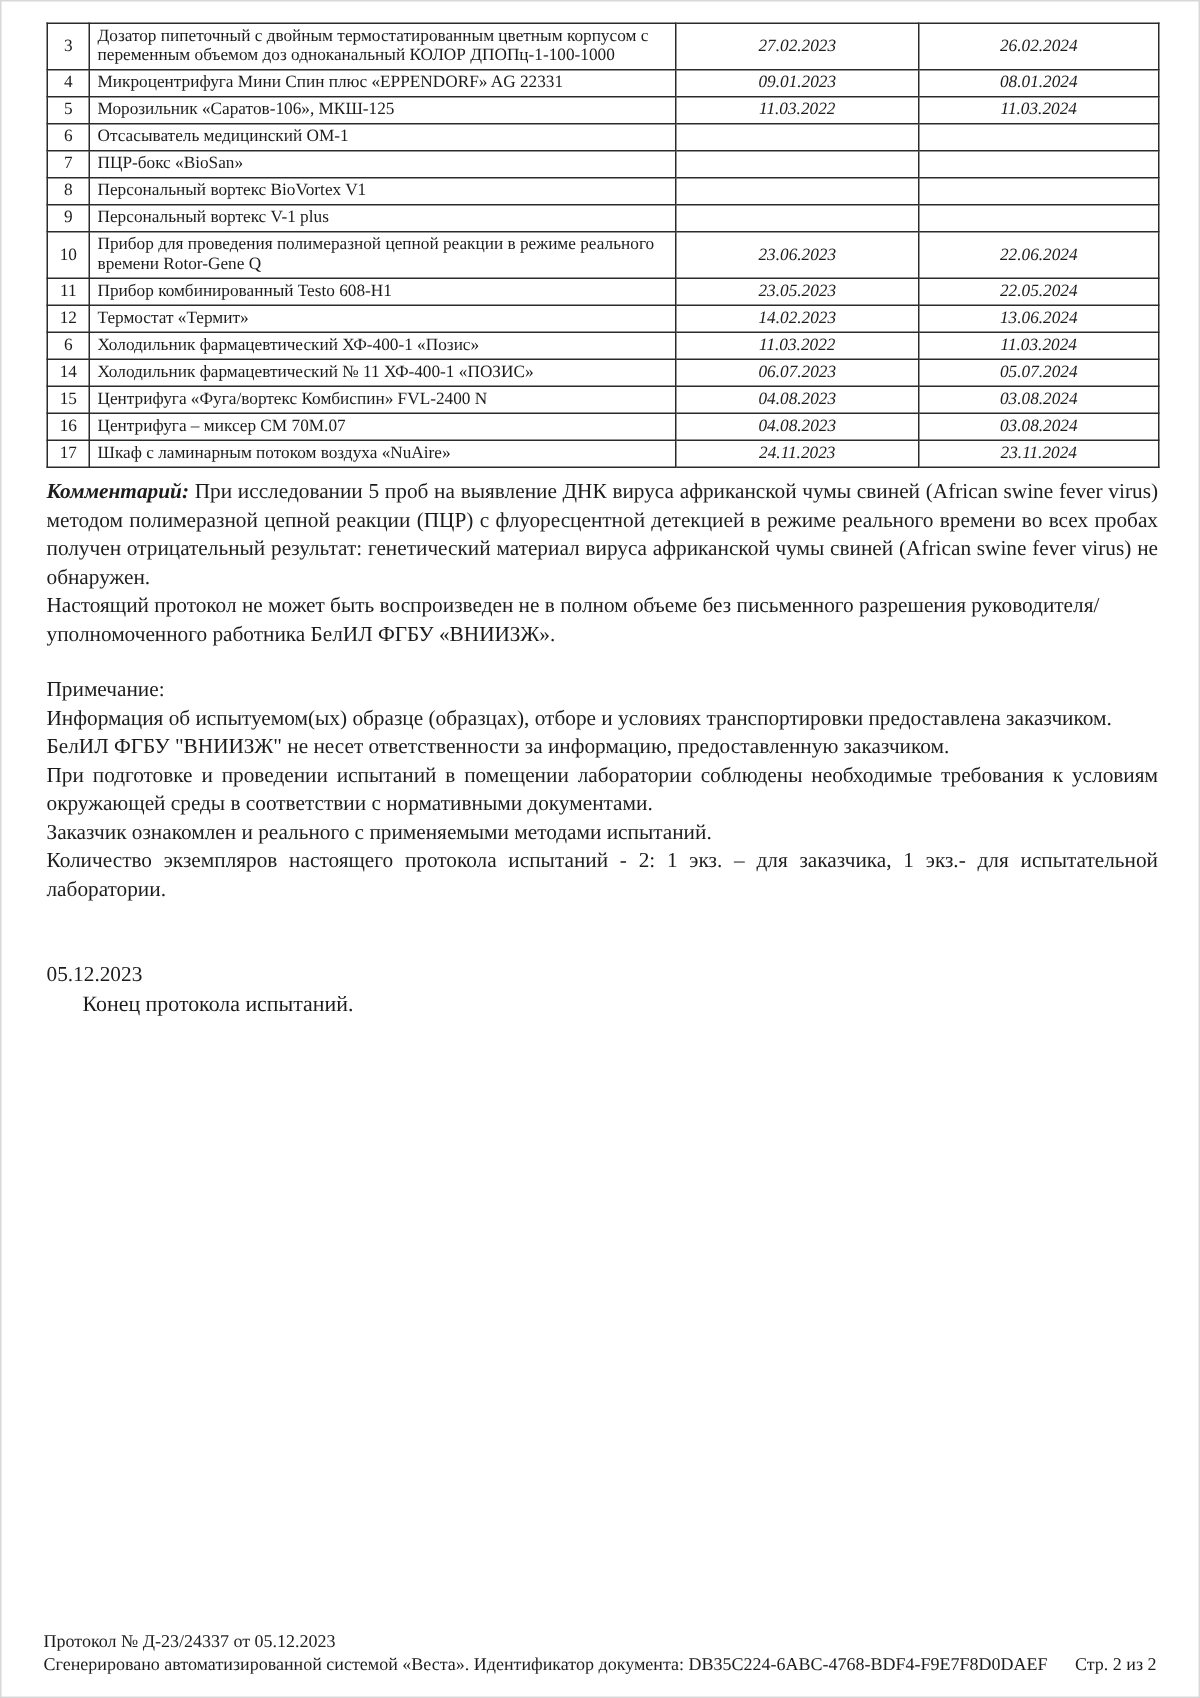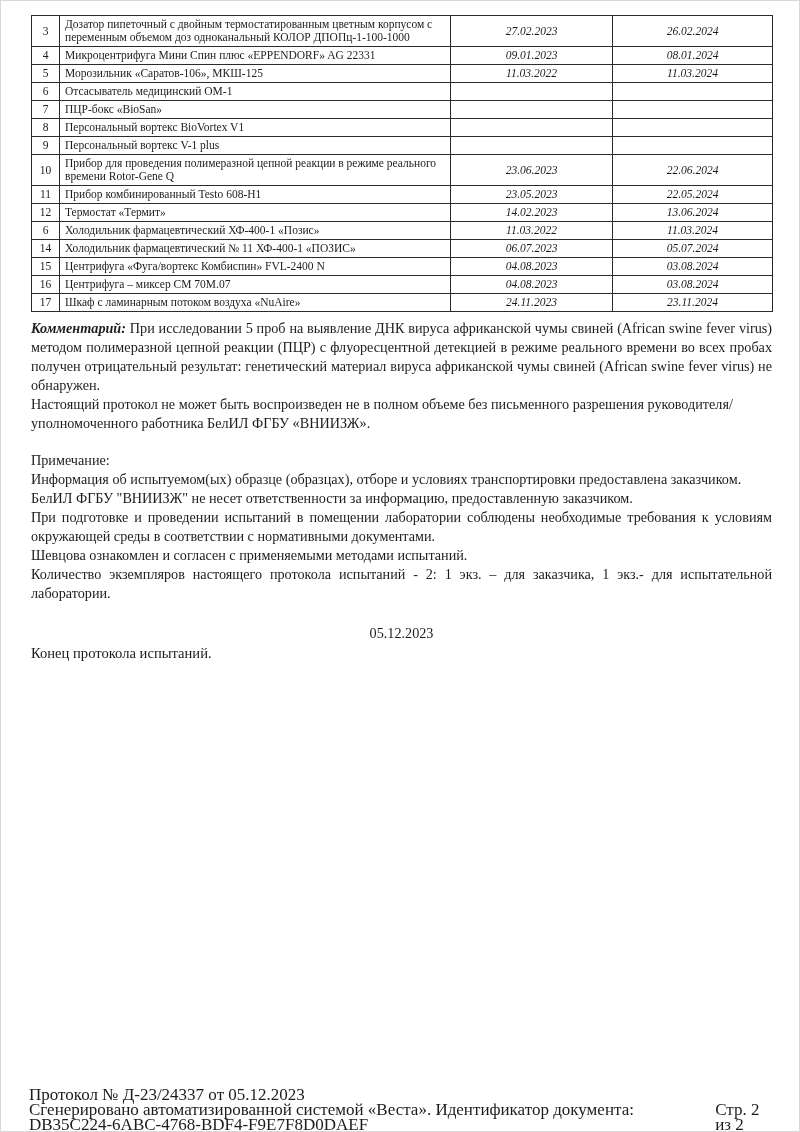--- a/index.html
+++ b/index.html
@@ -53,33 +53,33 @@
   .comment {
     margin-top: 7px;
     text-align: justify;
   }
   .comment .lbl { font-weight: bold; font-style: italic; }
   .notes-title { margin-top: 18px; }
   .para { text-align: left; }
   .para-justify { text-align: justify; }
   .bold { font-weight: bold; }
   .sign-row {
-    margin-top: 21px;
+    margin-top: 38px;
     display: flex;
-    justify-content: center;
+    justify-content: space-between;
     align-items: baseline;
   }
-  .end-line { margin-top: 1px; font-size: 14.6px; }
+  .end-line { margin-top: 1px; font-size: 14.6px; margin-left: 24px; }
   
   .footer {
     position: absolute;
     left: 28px;
     right: 28px;
     top: 1086px;
-    font-size: 17px;
+    font-size: 12px;
     line-height: 15px;
   }
   .footer-row2 {
     display: flex;
     justify-content: space-between;
     align-items: baseline;
   }
 </style>
 </head>
 <body>
@@ -190,21 +190,21 @@
 
     <div class="body-text comment">
       <span class="lbl">Комментарий:</span><span> При исследовании 5 проб на выявление ДНК вируса африканской чумы свиней (African swine fever virus) методом полимеразной цепной реакции (ПЦР) с флуоресцентной детекцией в режиме реального времени во всех пробах получен отрицательный результат: генетический материал вируса африканской чумы свиней (African swine fever virus) не обнаружен.</span>
     </div>
 
     <div class="body-text para">Настоящий протокол не может быть воспроизведен не в полном объеме без письменного разрешения руководителя/уполномоченного работника БелИЛ ФГБУ «ВНИИЗЖ».</div>
     <div class="body-text notes-title">Примечание:</div>
     <div class="body-text para">Информация об испытуемом(ых) образце (образцах), отборе и условиях транспортировки предоставлена заказчиком.</div>
     <div class="body-text para">БелИЛ ФГБУ "ВНИИЗЖ" не несет ответственности за информацию, предоставленную заказчиком.</div>
     <div class="body-text para-justify">При подготовке и проведении испытаний в помещении лаборатории соблюдены необходимые требования к условиям окружающей среды в соответствии с нормативными документами.</div>
-    <div class="body-text para">Шевцова ознакомлен и согласен с применяемыми методами испытаний.</div>
+    <div class="body-text para">Заказчик ознакомлен и реального с применяемыми методами испытаний.</div>
     <div class="body-text para-justify">Количество экземпляров настоящего протокола испытаний - 2: 1 экз. – для заказчика, 1 экз.- для испытательной лаборатории.</div>
 
     <div class="body-text sign-row">
       <span>05.12.2023</span>
     </div>
     <div class="body-text end-line">Конец протокола испытаний.</div>
 
   </div>
 
   <div class="footer">

